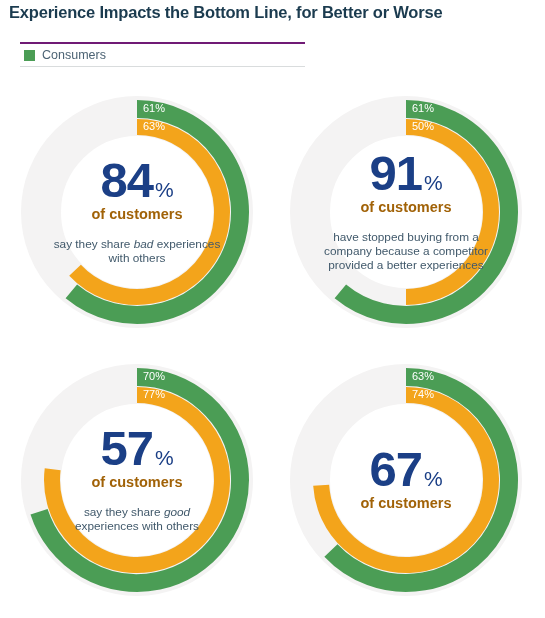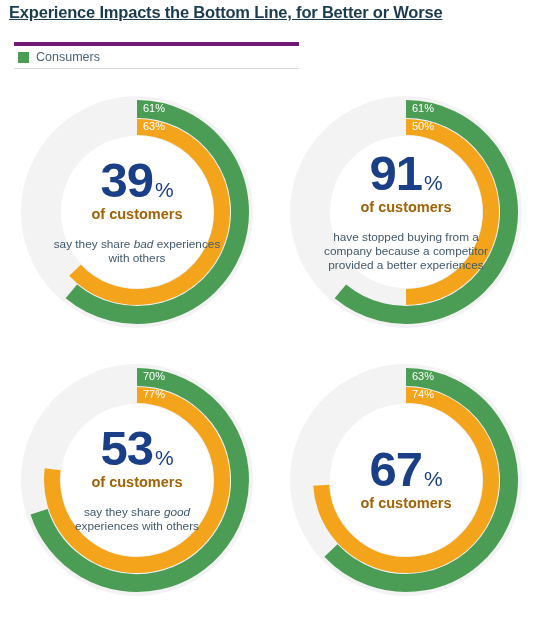--- a/index.html
+++ b/index.html
@@ -17,29 +17,28 @@
   }
   #page-title {
     position: absolute;
     left: 9px;
     top: 3px;
     font-size: 16.5px;
     font-weight: bold;
     letter-spacing: -0.2px;
     color: #1b3b4f;
     white-space: nowrap;
-    text-decoration: underline;
   }
   #legend {
     position: absolute;
-    left: 14px;
+    left: 20px;
     top: 42px;
     width: 285px;
     height: 22px;
-    border-top: 4px solid #701a75;
+    border-top: 2px solid #701a75;
     border-bottom: 1px solid #d9dcdd;
     display: flex;
     align-items: center;
   }
   .legend-item {
     display: flex;
     align-items: center;
     height: 100%;
   }
   .legend-item.first { margin-left: 4px; width: 156px; }
@@ -144,21 +143,21 @@
 <div id="charts">
     <div class="chart-cell c0">
       <svg class="donut-svg" viewBox="0 0 268 268">
         <circle cx="134" cy="134" r="96" fill="none" stroke="#f4f3f3" stroke-width="40"></circle>
         <path d="M 134 31 A 103 103 0 1 1 68.34532905588499 213.36286400590632" fill="none" stroke="#4b9d55" stroke-width="18" stroke-linecap="butt"></path>
         <path d="M 134 49 A 85 85 0 1 1 72.03766666918 192.18650400393852" fill="none" stroke="#f3a41b" stroke-width="16" stroke-linecap="butt"></path>
         <text class="arc-label" x="140" y="31">61%</text>
         <text class="arc-label" x="140" y="49">63%</text>
       </svg>
       <div class="center-text">
-        <span class="big-row"><span class="big-num">39</span><span class="big-pct">%</span></span>
+        <span class="big-row"><span class="big-num">84</span><span class="big-pct">%</span></span>
         <span class="sub-head">of customers</span>
         <span class="desc">say they share <em>bad</em> experiences with others</span>
       </div>
     </div>
     <div class="chart-cell c1">
       <svg class="donut-svg" viewBox="0 0 268 268">
         <circle cx="134" cy="134" r="96" fill="none" stroke="#f4f3f3" stroke-width="40"></circle>
         <path d="M 134 31 A 103 103 0 1 1 68.34532905588499 213.36286400590632" fill="none" stroke="#4b9d55" stroke-width="18" stroke-linecap="butt"></path>
         <path d="M 134 49 A 85 85 0 0 1 134 219" fill="none" stroke="#f3a41b" stroke-width="16" stroke-linecap="butt"></path>
         <text class="arc-label" x="140" y="31">61%</text>
@@ -172,21 +171,21 @@
     </div>
     <div class="chart-cell c2">
       <svg class="donut-svg" viewBox="0 0 268 268">
         <circle cx="134" cy="134" r="96" fill="none" stroke="#f4f3f3" stroke-width="40"></circle>
         <path d="M 134 31 A 103 103 0 1 1 36.04117882159919 165.8287504206196" fill="none" stroke="#4b9d55" stroke-width="18" stroke-linecap="butt"></path>
         <path d="M 134 49 A 85 85 0 1 1 49.67025038826938 123.34667514703418" fill="none" stroke="#f3a41b" stroke-width="16" stroke-linecap="butt"></path>
         <text class="arc-label" x="140" y="31">70%</text>
         <text class="arc-label" x="140" y="49">77%</text>
       </svg>
       <div class="center-text">
-        <span class="big-row"><span class="big-num">53</span><span class="big-pct">%</span></span>
+        <span class="big-row"><span class="big-num">57</span><span class="big-pct">%</span></span>
         <span class="sub-head">of customers</span>
         <span class="desc">say they share <em>good</em> experiences with others</span>
       </div>
     </div>
     <div class="chart-cell c3">
       <svg class="donut-svg" viewBox="0 0 268 268">
         <circle cx="134" cy="134" r="96" fill="none" stroke="#f4f3f3" stroke-width="40"></circle>
         <path d="M 134 31 A 103 103 0 1 1 58.91623137559459 204.5083519106549" fill="none" stroke="#4b9d55" stroke-width="18" stroke-linecap="butt"></path>
         <path d="M 134 49 A 85 85 0 1 1 49.16772808359691 139.33719415999158" fill="none" stroke="#f3a41b" stroke-width="16" stroke-linecap="butt"></path>
         <text class="arc-label" x="140" y="31">63%</text>

